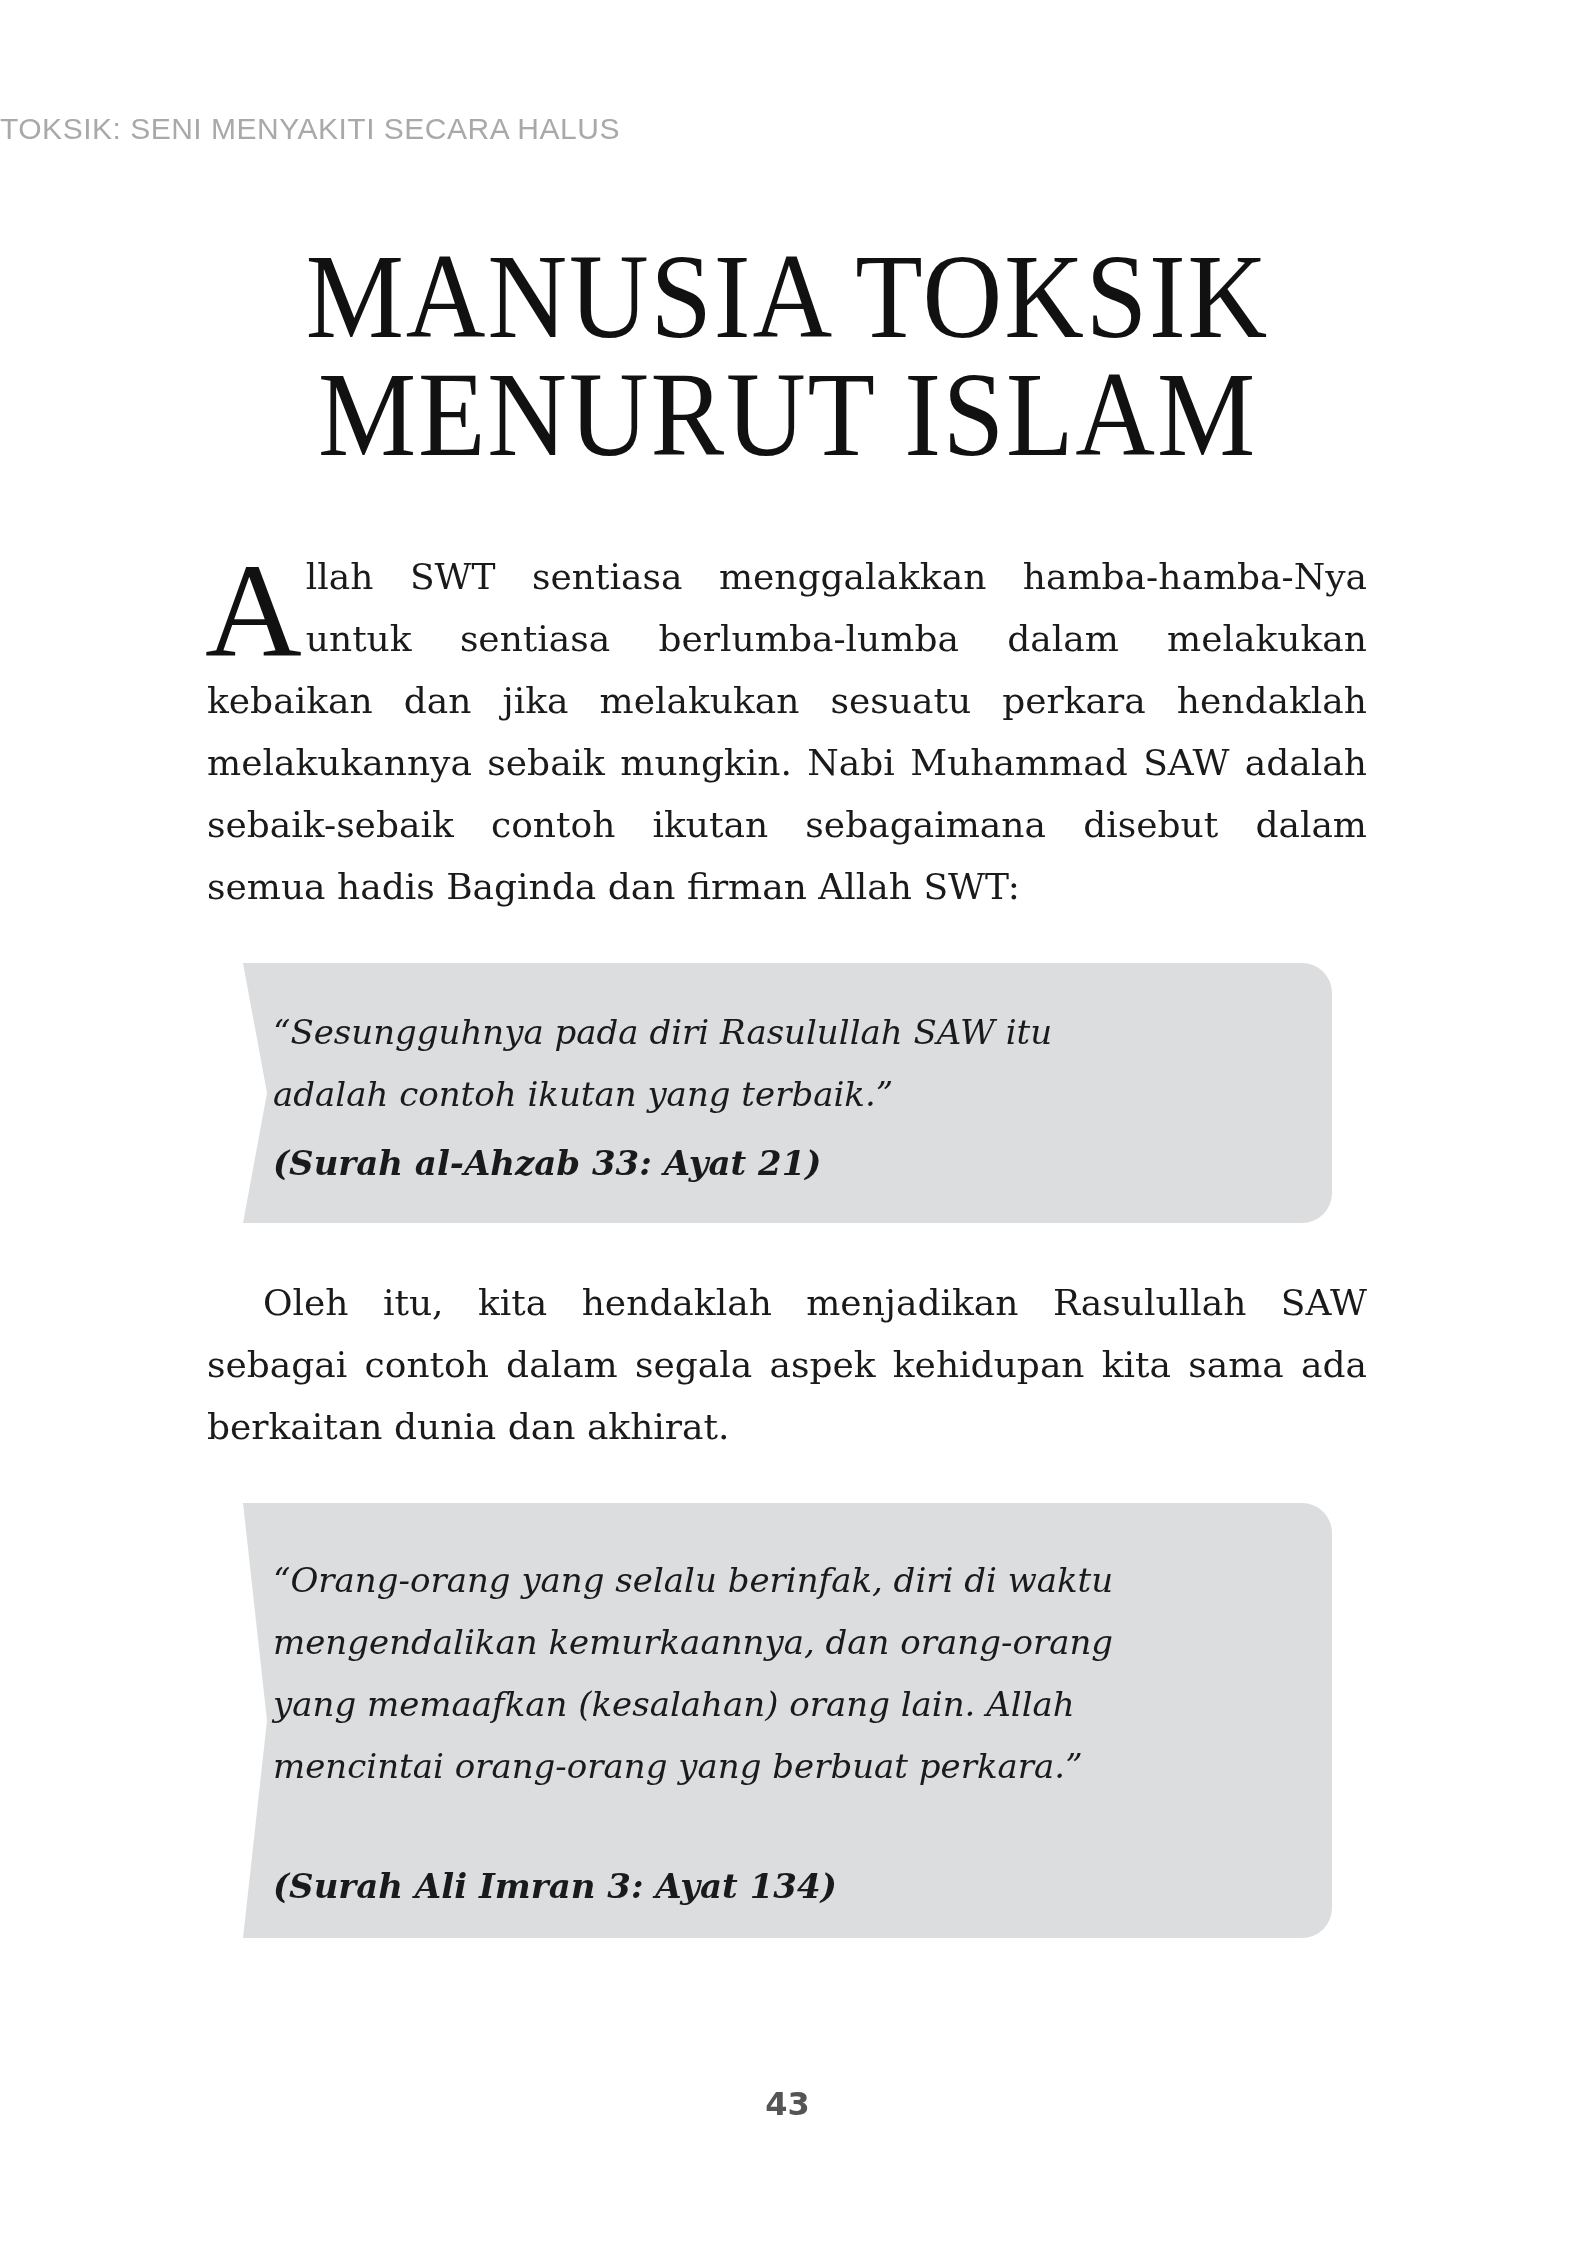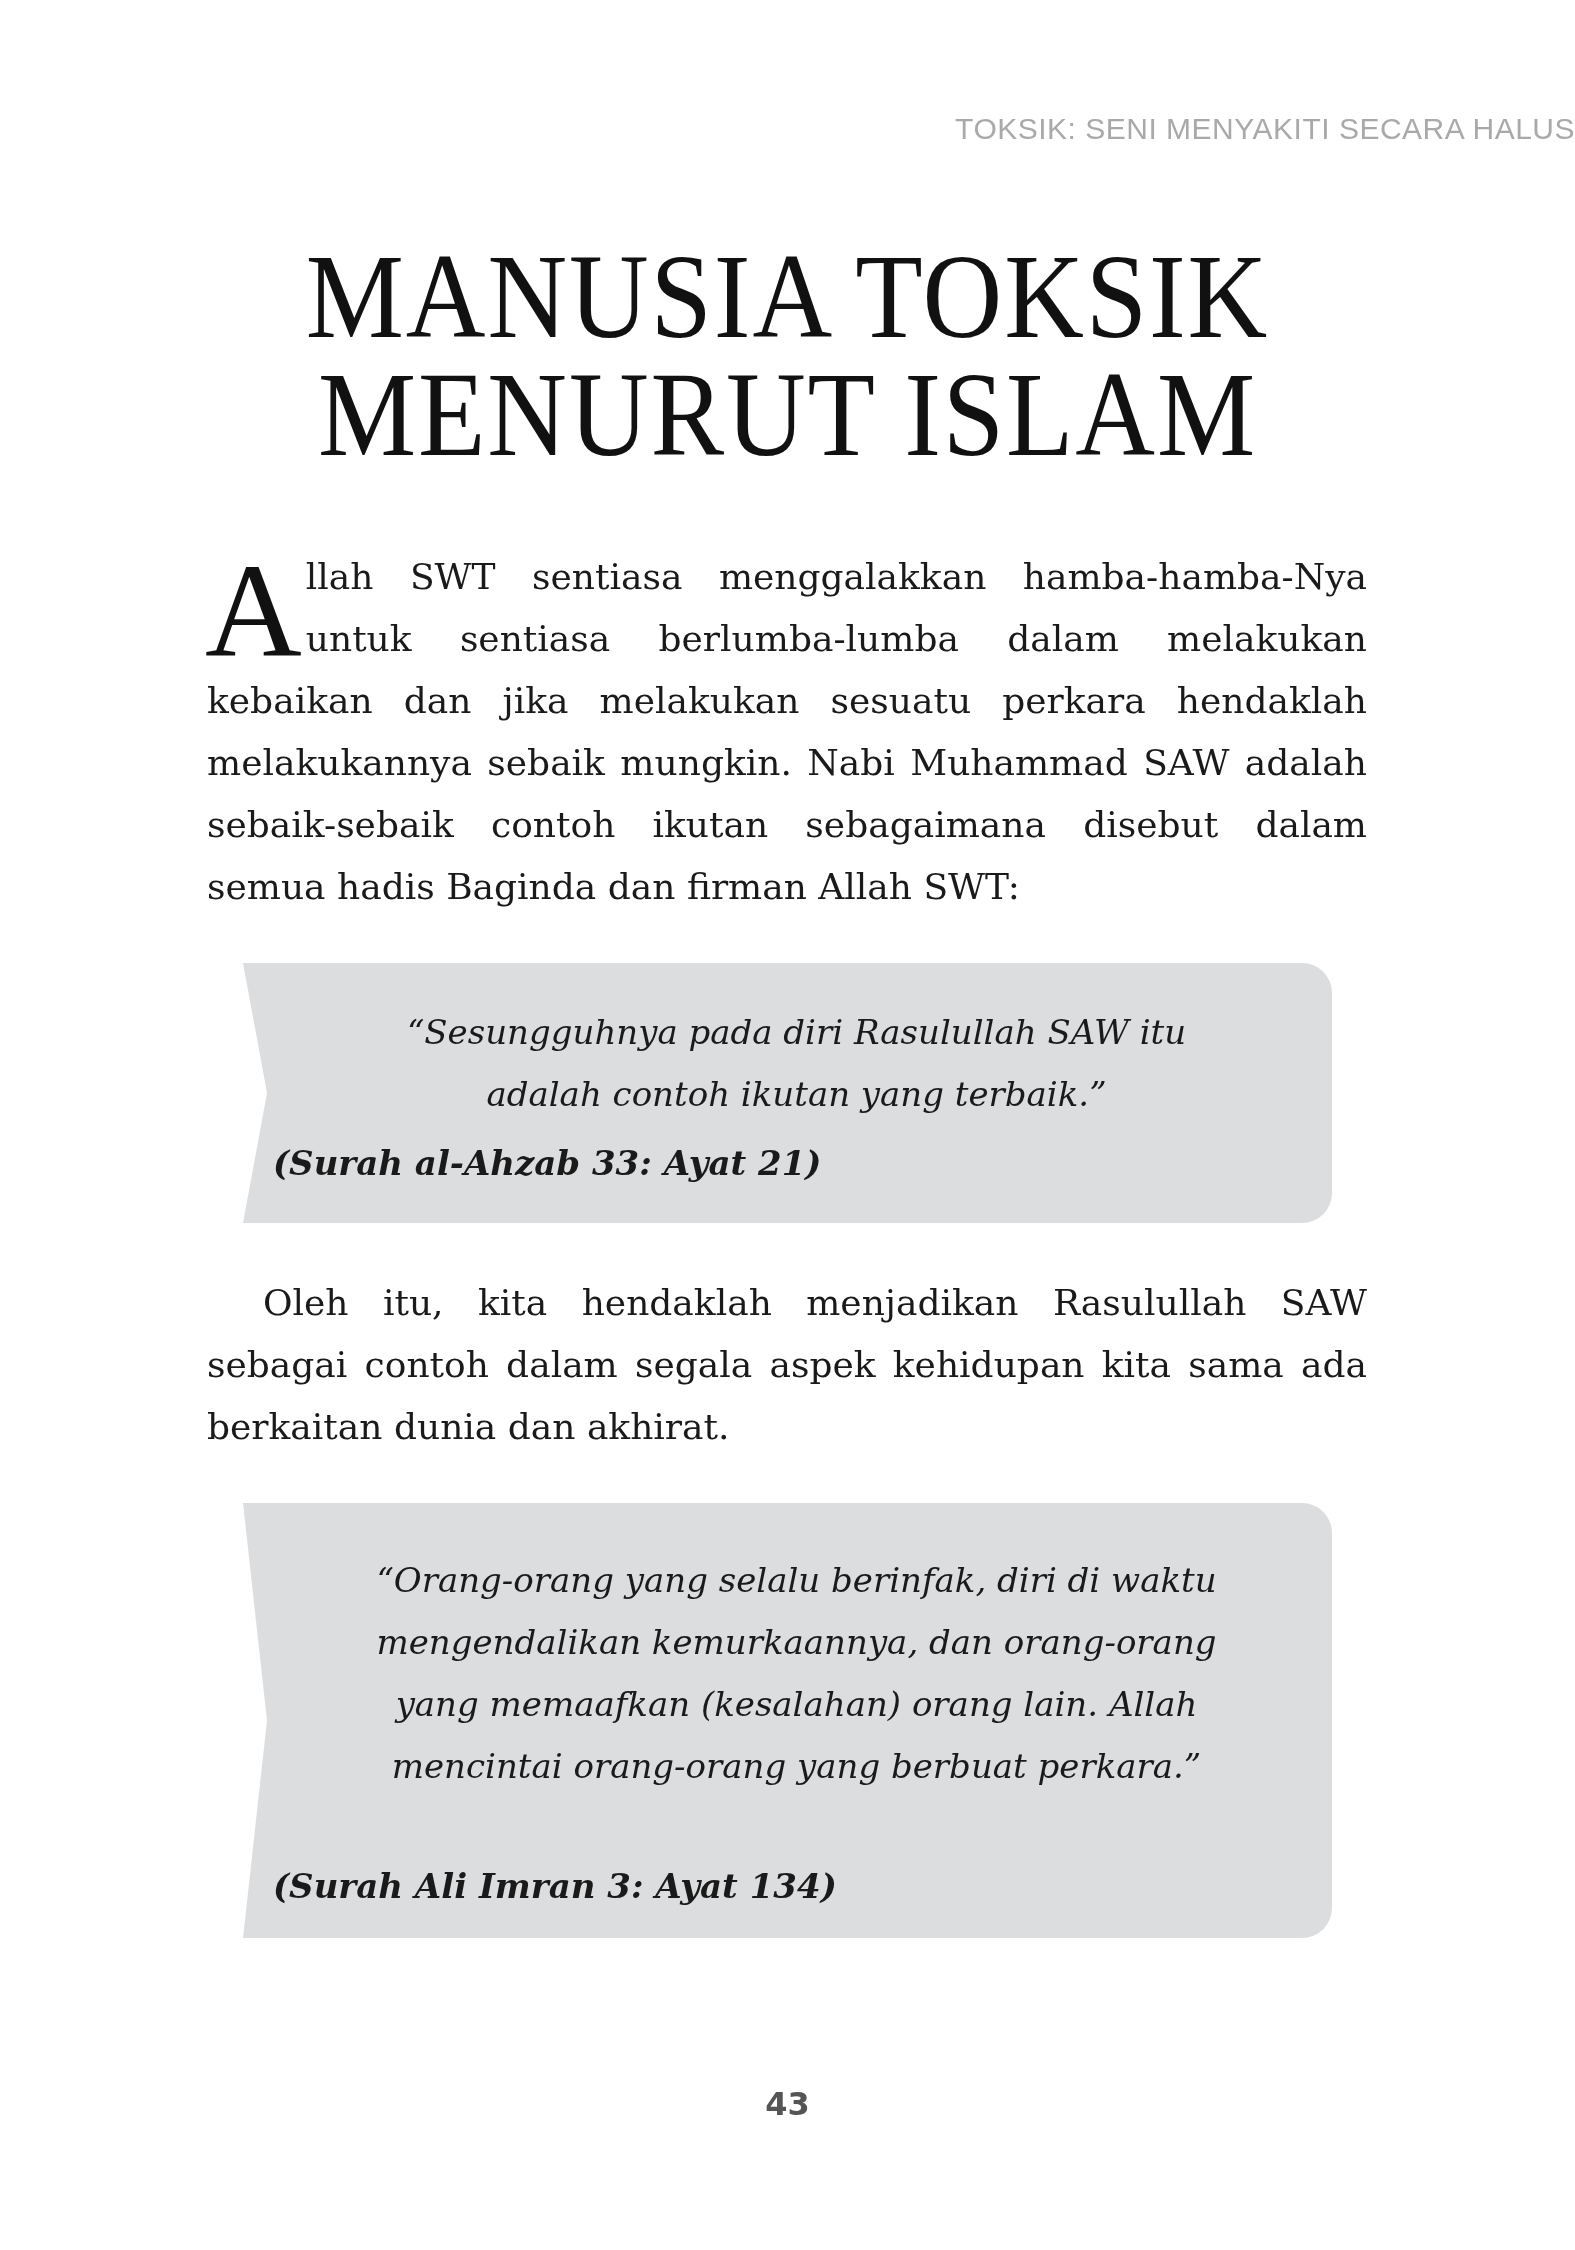--- a/index.html
+++ b/index.html
@@ -1,18 +1,18 @@
 <!DOCTYPE html>
 <html><head>
 <meta charset="utf-8">
 <style>
   html, body { margin: 0; padding: 0; background: #ffffff; }
   body { width: 1575px; height: 2250px; position: relative; overflow: hidden; }
   .running-head {
-    position: absolute; top: 112px; left: 0; width: 1575px; text-align: right;
+    position: absolute; top: 112px; left: 0; width: 1575px; text-align: left;
     font-family: "Liberation Sans", sans-serif; font-size: 30px; letter-spacing: 0.5px;
     color: #a9a9a9; font-weight: normal;
   }
   .title {
     position: absolute; top: 238px; left: 0; width: 1575px; text-align: center;
     font-family: "Liberation Serif", serif; font-size: 120px; line-height: 118px;
     color: #111; font-weight: normal; letter-spacing: 2px; margin: 0;
     transform: scaleX(0.92); transform-origin: center;
   }
   .title span { display: block; }
@@ -31,21 +31,21 @@
     position: absolute; left: 243px; width: 1089px; background: #dcdddf;
     border-radius: 0 30px 30px 0;
   }
   .quote-box::before {
     content: ""; position: absolute; left: 0; top: 0; bottom: 0; width: 24px; background: #ffffff;
     clip-path: polygon(0 0, 100% 50%, 0 100%);
   }
   .qb1 { top: 963px; height: 260px; }
   .qb2 { top: 1503px; height: 435px; }
   .quote-text {
-    position: absolute; left: 30px; right: 12px; text-align: center;
+    position: absolute; left: 30px; right: 12px; 
     font-family: "DejaVu Serif", serif; font-style: italic; font-size: 34px; line-height: 62px;
     color: #1a1a1a;
   }
   .qb1 .quote-text { top: 38px; }
   .qb2 .quote-text { top: 46px; }
   .quote-text span { display: block; }
   .citation {
     position: absolute; left: 30px; right: 0; text-align: left;
     font-family: "DejaVu Serif", serif; font-weight: bold; font-style: italic;
     font-size: 34px; color: #1a1a1a;

